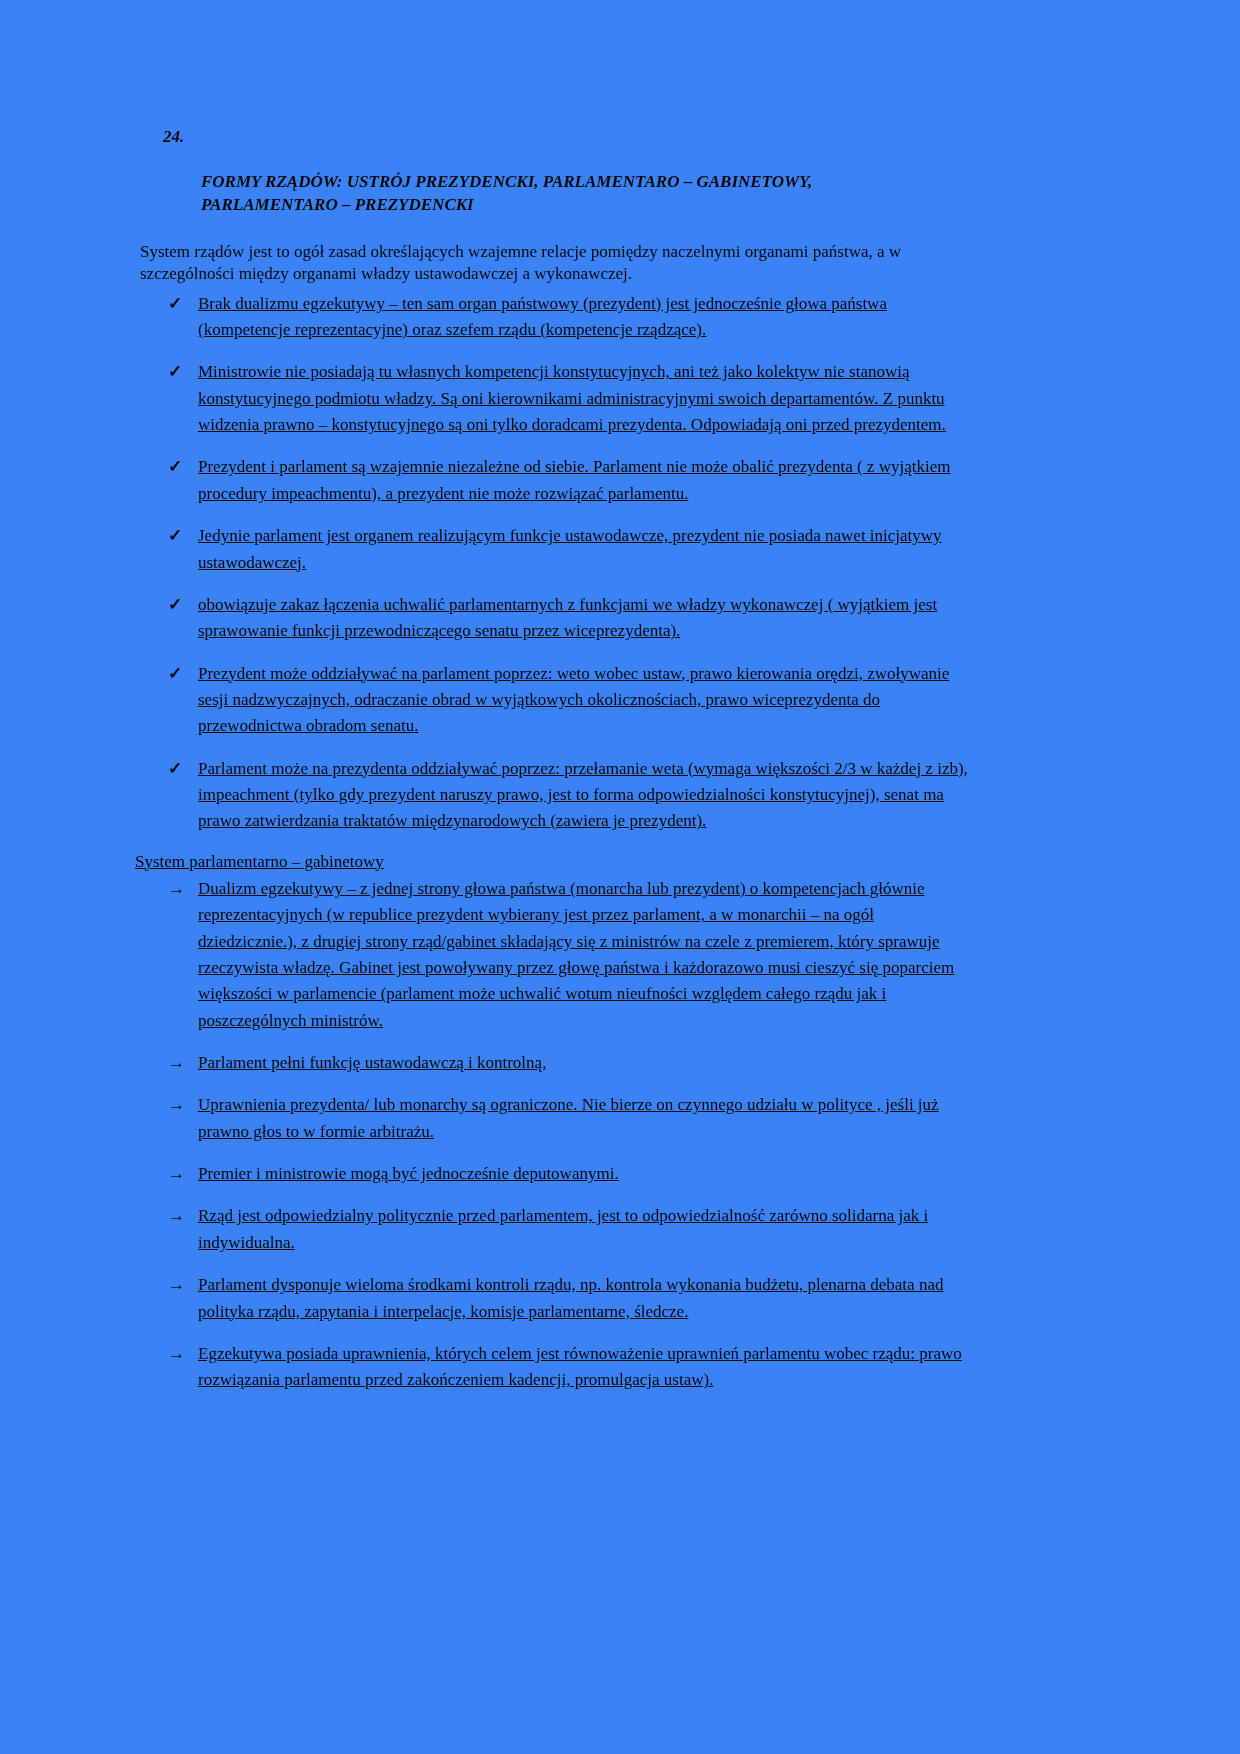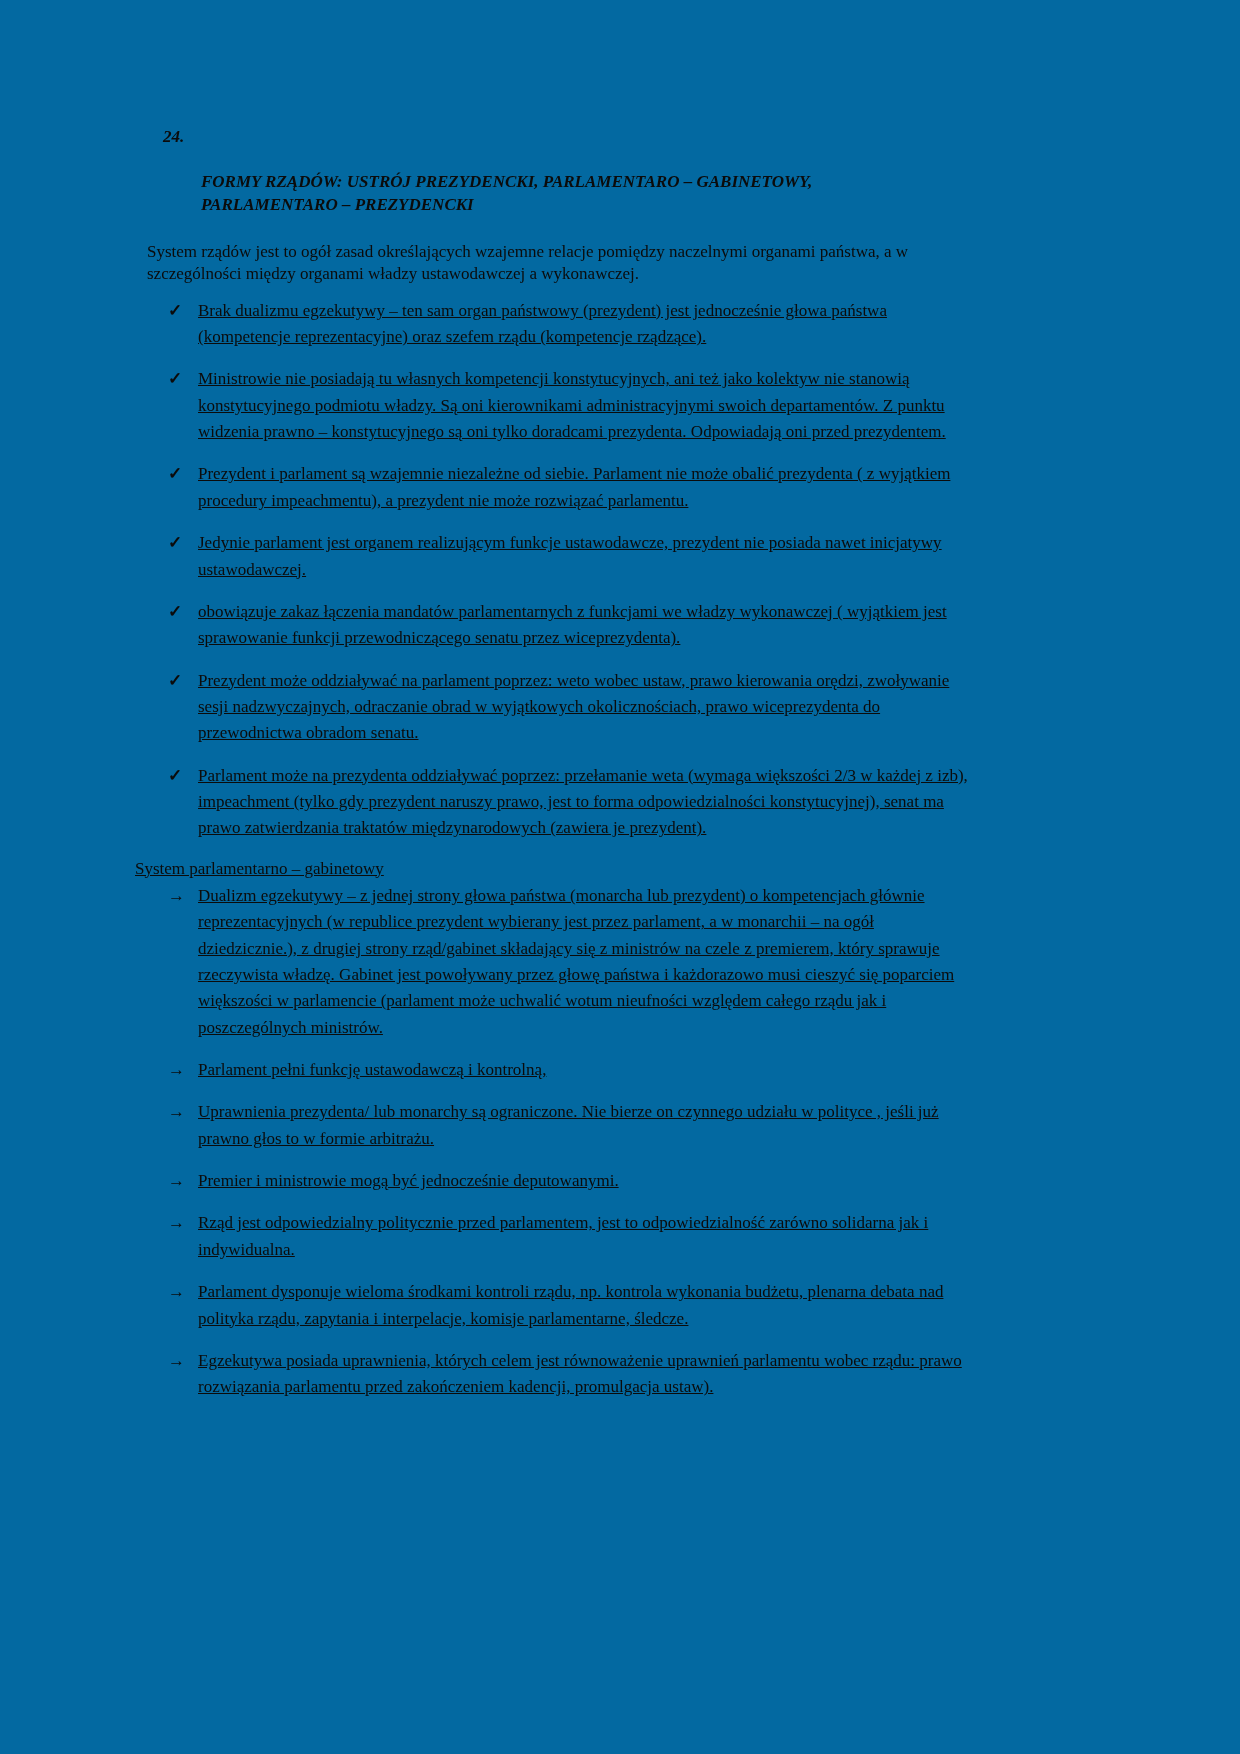--- a/index.html
+++ b/index.html
@@ -5,21 +5,21 @@
   html, body {
     margin: 0;
     padding: 0;
     background: #ffffff;
   }
   .page {
     position: relative;
     width: 1240px;
     height: 1754px;
     margin: 0 auto;
-    background: #0369a1;
+    background: #3b82f6;
     box-sizing: border-box;
     padding: 126px 272px 40px 135px;
     font-family: "Liberation Serif", "DejaVu Serif", serif;
     font-size: 17px;
     color: #0b0b0b;
     overflow: hidden;
   }
   .doc-title {
     display: flex;
     font-weight: bold;
@@ -29,21 +29,21 @@
   }
   .doc-title .num {
     flex: 0 0 38px;
     width: 38px;
   }
   .doc-title .text {
     max-width: 690px;
     margin-top: 45px;
   }
   .intro {
-    margin: 12px;
+    margin: 5px;
     line-height: 1.32;
   }
   .section-heading {
     text-decoration: underline;
     line-height: 1.32;
     margin: 0;
   }
   .section-heading.second {
     margin-top: 14px;
   }
@@ -94,21 +94,21 @@
     <li>
       <span class="marker check">✓</span>
       <span class="item-text">Prezydent i parlament są wzajemnie niezależne od siebie. Parlament nie może obalić prezydenta ( z wyjątkiem procedury impeachmentu), a prezydent nie może rozwiązać parlamentu.</span>
     </li>
     <li>
       <span class="marker check">✓</span>
       <span class="item-text">Jedynie parlament jest organem realizującym funkcje ustawodawcze, prezydent nie posiada  nawet inicjatywy ustawodawczej.</span>
     </li>
     <li>
       <span class="marker check">✓</span>
-      <span class="item-text">obowiązuje zakaz łączenia mandatów  parlamentarnych z funkcjami we władzy wykonawczej ( wyjątkiem jest sprawowanie funkcji przewodniczącego senatu przez wiceprezydenta).</span>
+      <span class="item-text">obowiązuje zakaz łączenia uchwalić  parlamentarnych z funkcjami we władzy wykonawczej ( wyjątkiem jest sprawowanie funkcji przewodniczącego senatu przez wiceprezydenta).</span>
     </li>
     <li>
       <span class="marker check">✓</span>
       <span class="item-text">Prezydent może oddziaływać na parlament poprzez: weto wobec ustaw, prawo kierowania orędzi, zwoływanie sesji nadzwyczajnych, odraczanie obrad w wyjątkowych okolicznościach, prawo wiceprezydenta do przewodnictwa obradom senatu.</span>
     </li>
     <li>
       <span class="marker check">✓</span>
       <span class="item-text">Parlament może na prezydenta oddziaływać poprzez: przełamanie weta (wymaga większości 2/3 w każdej z izb), impeachment (tylko gdy prezydent naruszy prawo, jest to forma odpowiedzialności konstytucyjnej), senat ma prawo zatwierdzania traktatów międzynarodowych (zawiera je prezydent).</span>
     </li>
   </ul>

